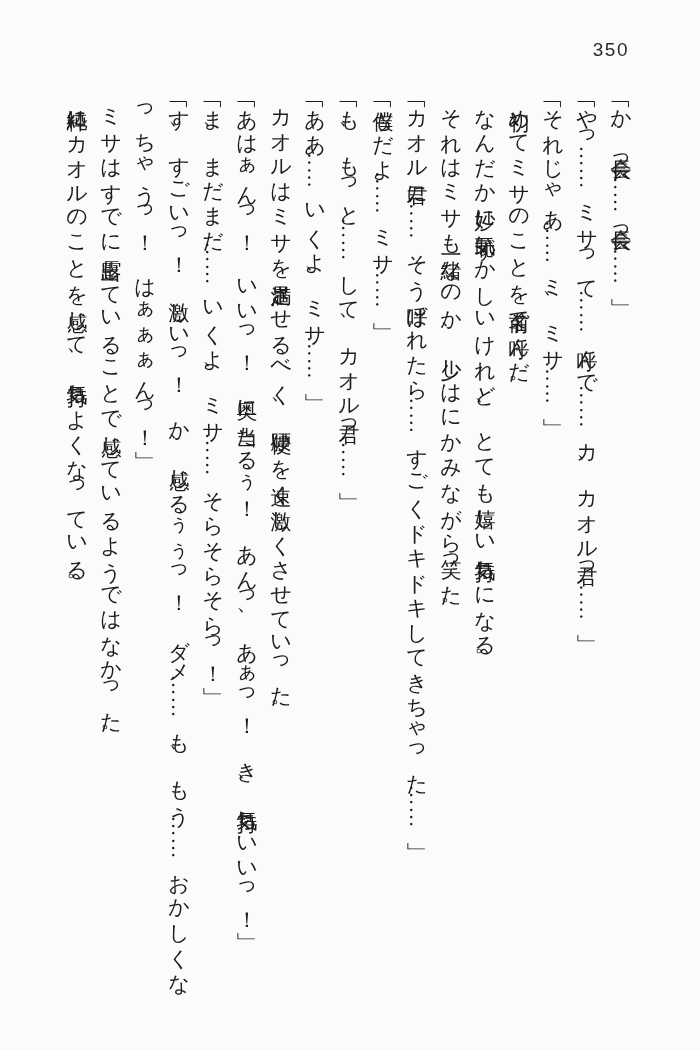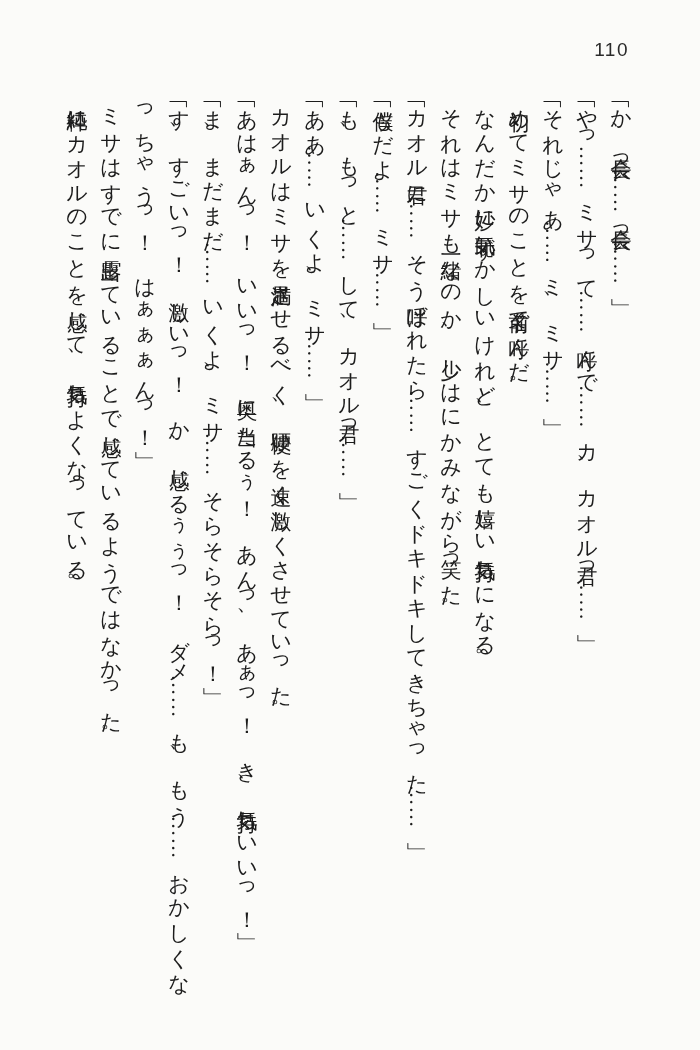--- a/index.html
+++ b/index.html
@@ -44,21 +44,21 @@
   .text-line {
     line-height: 34px;
     white-space: nowrap;
   }
 </style>
 </head>
 <body>
 
 <div class="page">
 
-  <div class="page-number">110</div>
+  <div class="page-number">350</div>
 
   <div class="text-block">
     <div class="text-line">「か、会長っ……会長っ……」</div>
     <div class="text-line">「やっ……ミサって……呼んで……カ、カオル君っ……」</div>
     <div class="text-line">「それじゃあ……ミ、ミサ……」</div>
     <div class="text-line">初めてミサのことを名前で呼んだ。</div>
     <div class="text-line">なんだか妙に気恥ずかしいけれど、とても嬉しい気持ちになる。</div>
     <div class="text-line">それはミサも一緒なのか、少しはにかみながら笑った。</div>
     <div class="text-line">「カオル君に……そう呼ばれたら……すごくドキドキしてきちゃった……」</div>
     <div class="text-line">「僕もだよ……ミサ……」</div>

